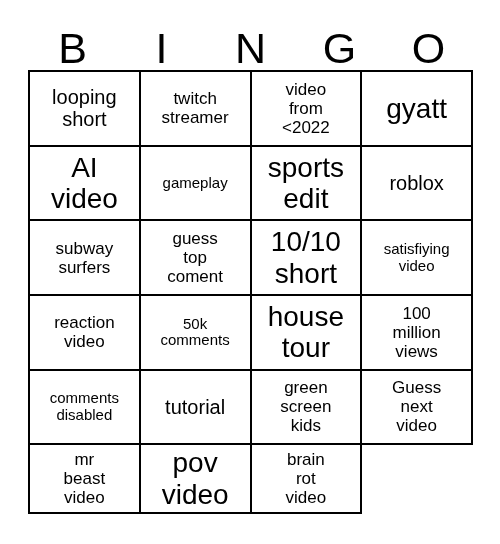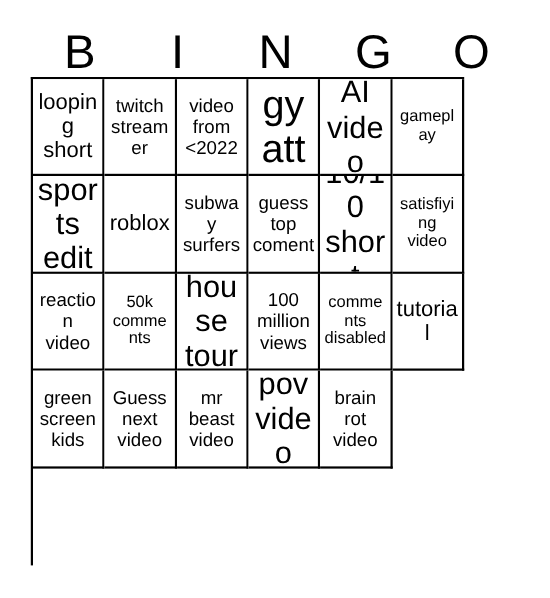--- a/index.html
+++ b/index.html
@@ -41,24 +41,24 @@
     line-height: 1;
     font-weight: 400;
     letter-spacing: 0;
   }
 
   
   .grid {
     position: absolute;
     left: 28px;
     top: 70px;
-    width: 394px;
+    width: 445px;
     height: 444px;
     display: grid;
-    grid-template-columns: repeat(6, 1fr);
+    grid-template-columns: repeat(4, 1fr);
     grid-template-rows: repeat(5, 1fr);
     border-top: 2px solid #000;
     border-left: 2px solid #000;
     box-sizing: border-box;
   }
   .cell {
     border-right: 2px solid #000;
     border-bottom: 2px solid #000;
     box-sizing: border-box;
     display: flex;
@@ -73,21 +73,21 @@
     display: block;
     width: 100%;
     line-height: 1.12;
     word-wrap: break-word;
     white-space: pre-line;
   }
   .fs-sm  { font-size: 15px; }
   .fs-md  { font-size: 17px; }
   .fs-lg  { font-size: 20px; }
   .fs-xl  { font-size: 28px; }
-  .fs-xxl { font-size: 36px; }
+  .fs-xxl { font-size: 28px; }
 </style>
 </head>
 <body>
 
 <div class="card">
 
   <div class="header">
       <div class="header-letter">B</div>
       <div class="header-letter">I</div>
       <div class="header-letter">N</div>

